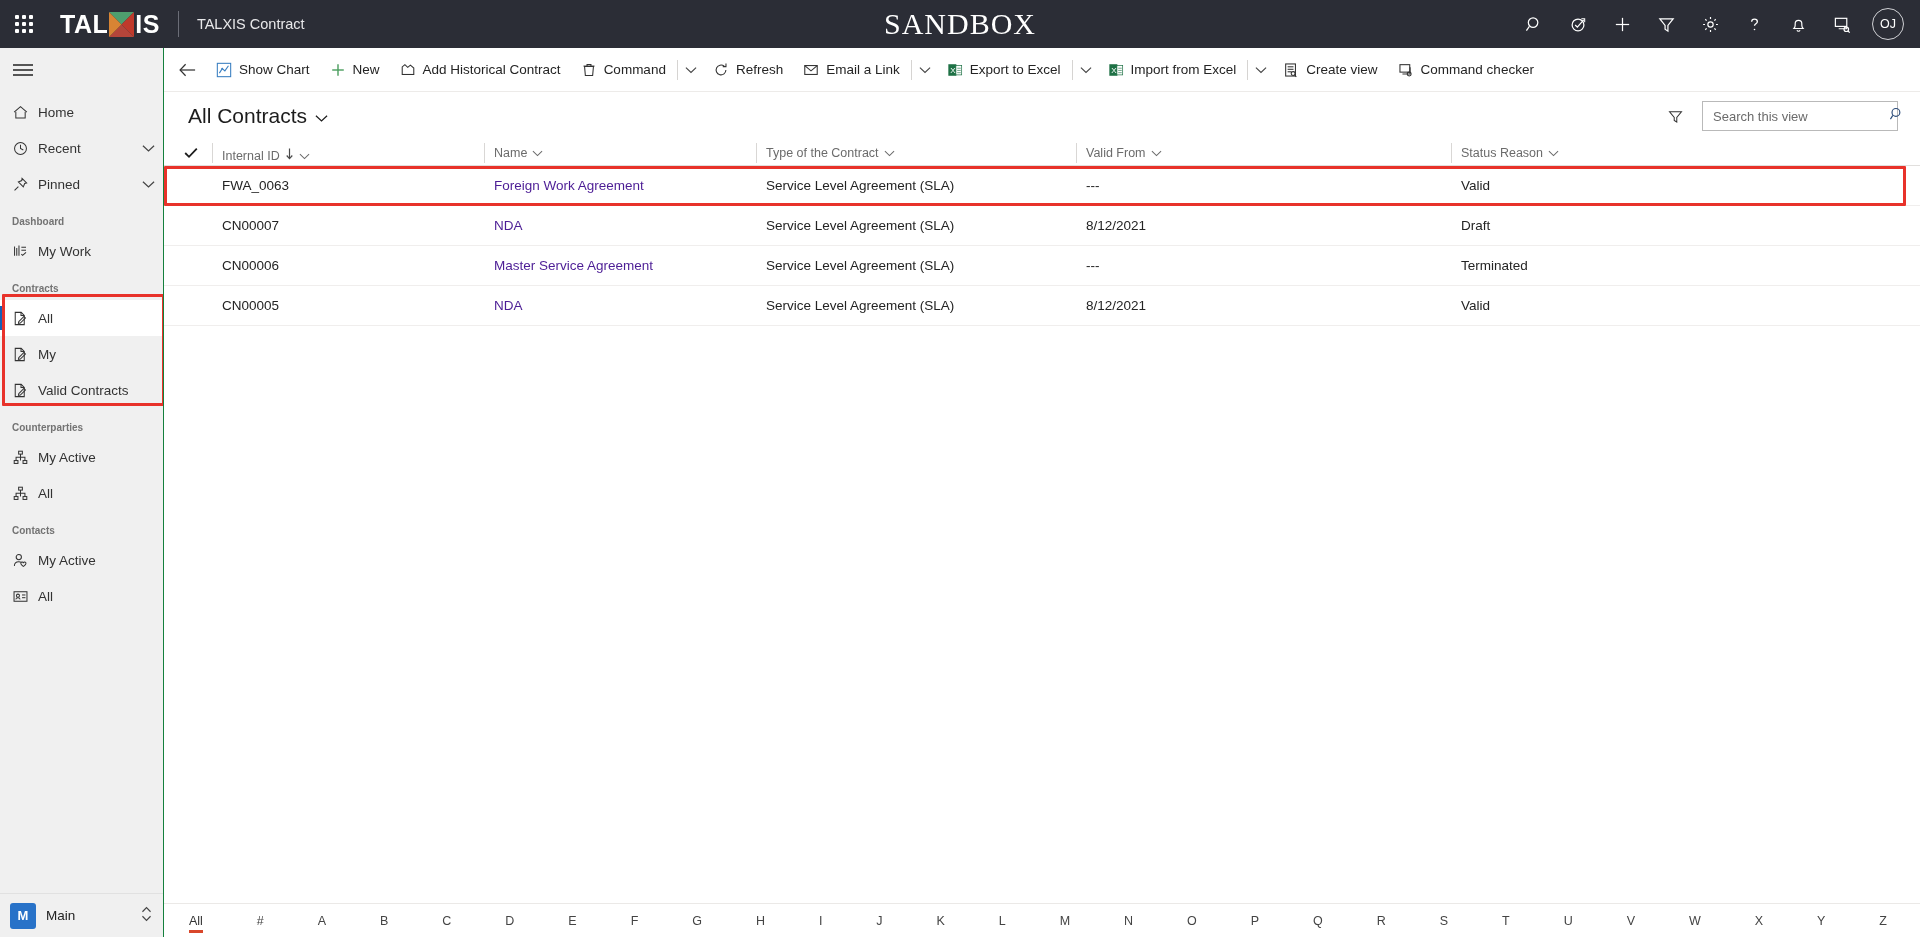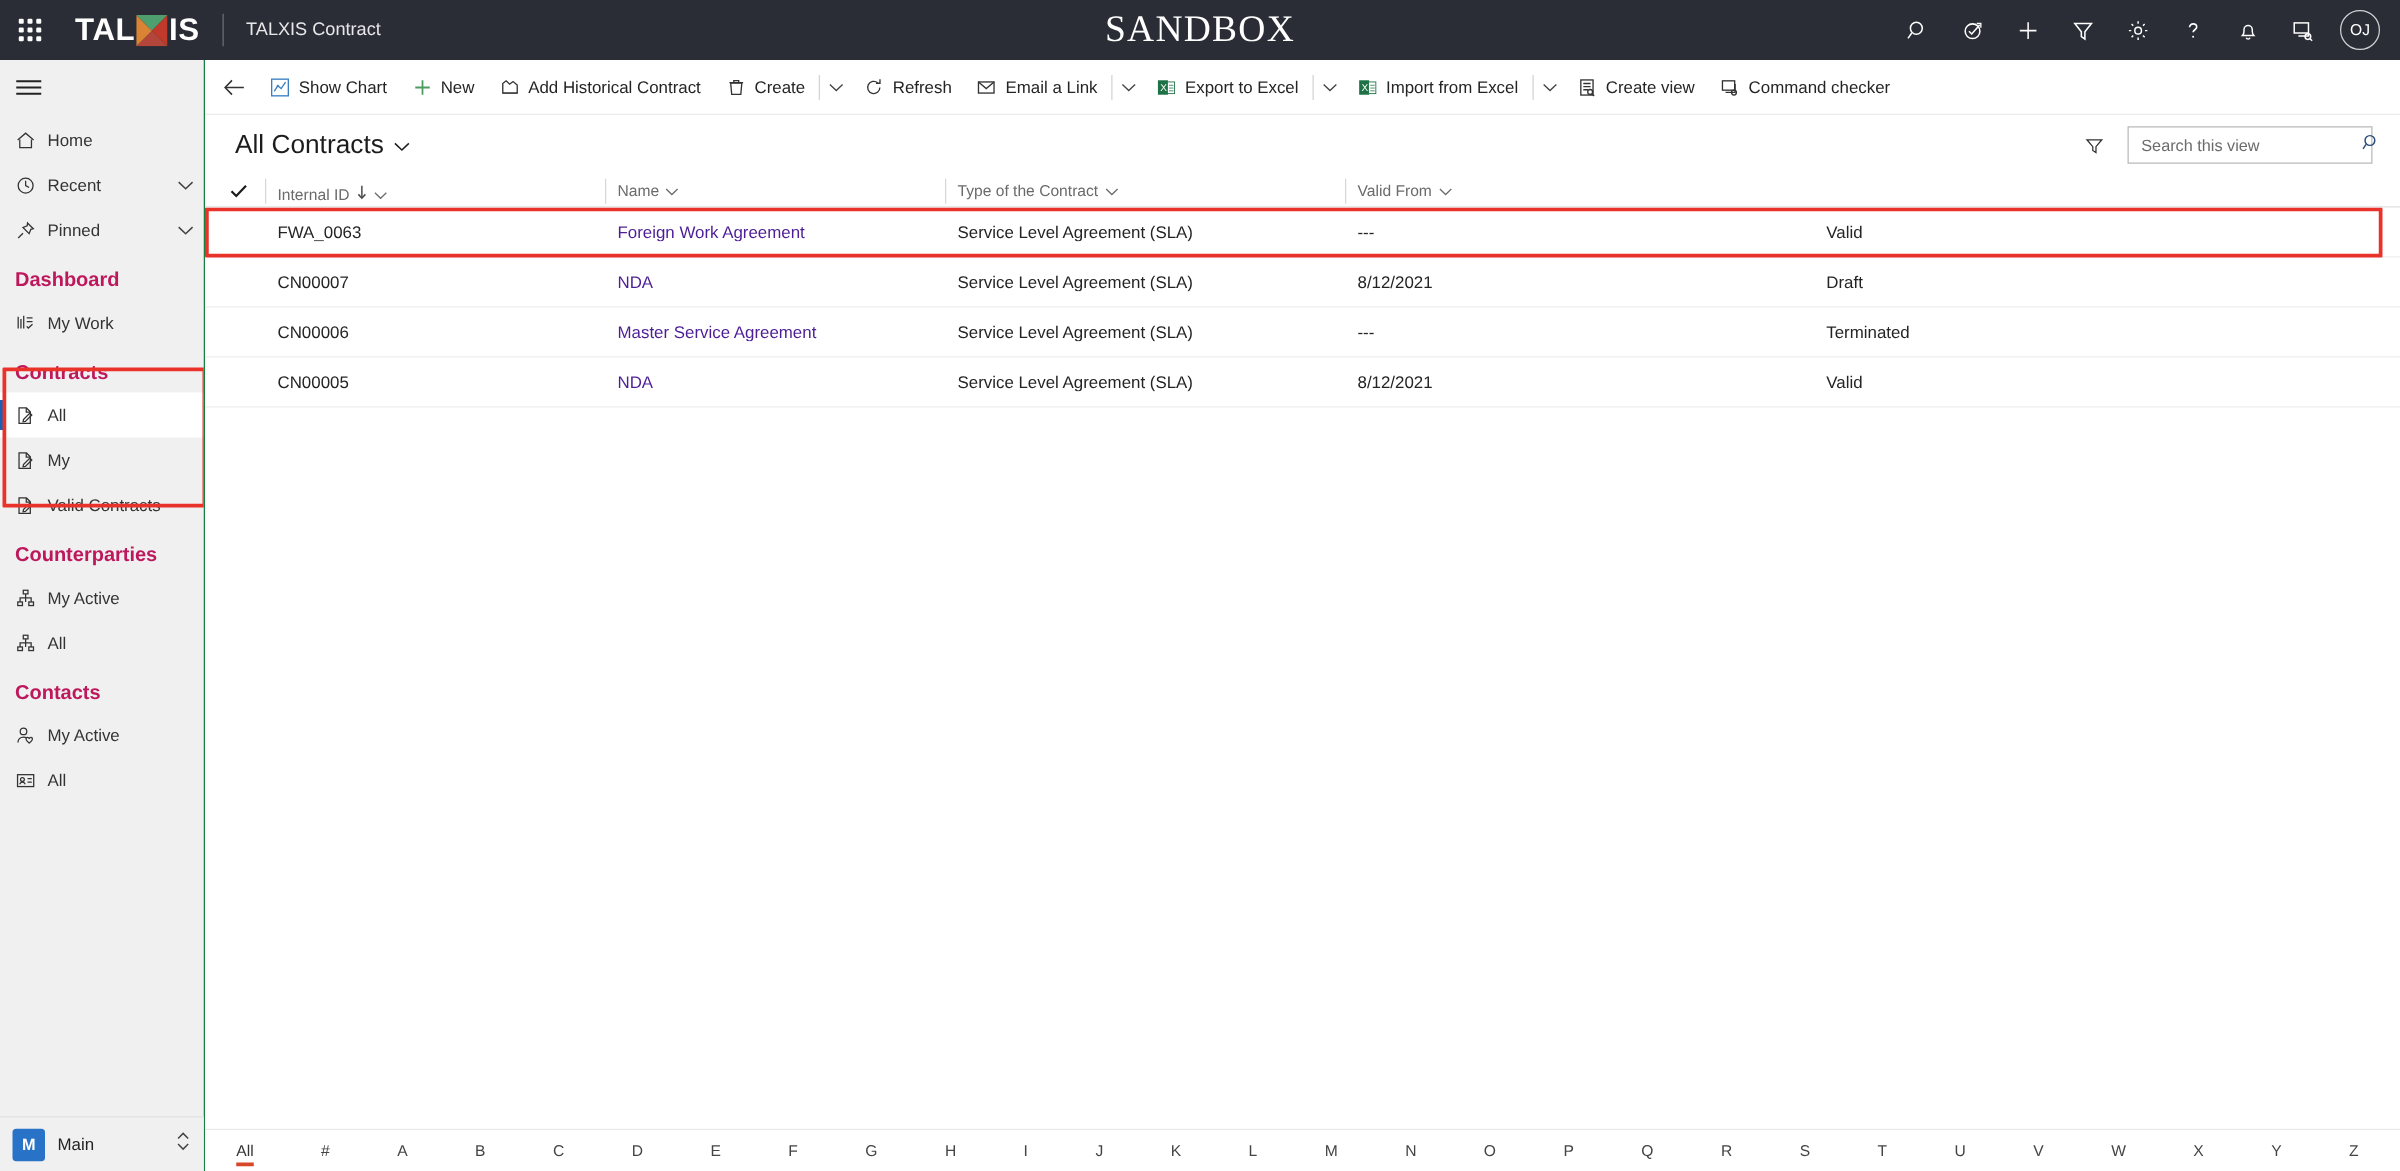--- a/index.html
+++ b/index.html
@@ -56,21 +56,21 @@
   .hamburger svg { display: block; }
   .nav-scroll { flex: 1; overflow: hidden; padding-top: 2px; position: relative; }
   .nav-item {
     height: 36px; display: flex; align-items: center; padding-left: 12px;
     font-size: 13.5px; color: #333; cursor: pointer; position: relative;
   }
   .nav-item .ico { width: 26px; display: flex; align-items: center; color: #333; flex: 0 0 26px;}
   .nav-item .lbl { flex: 1; }
   .nav-item .chev { width: 30px; display: flex; align-items: center; justify-content: center; color: #444; }
   .nav-group {
-    font-size: 16px; font-weight: bold; color: #be185d;
+    font-size: 10px; font-weight: bold; color: #737373;
     padding: 14px 0 6px 12px;
   }
   .nav-item.selected { background: #ffffff; }
   .nav-item.selected::before {
     content: ""; position: absolute; left: 0; top: 6px; bottom: 6px; width: 3px; background: #1760b5;
   }
   .highlight-box {
     position: absolute; border: 3px solid #e8322a; pointer-events: none;
     left: 2px; top: 202px; width: 163px; height: 112px; border-radius: 1px;
   }
@@ -466,21 +466,21 @@
         </div>
 
         <div class="cmd">
           <span class="cico">
             <svg width="16" height="16" viewBox="0 0 18 18" fill="none" stroke="#333" stroke-width="1.2">
               <path d="M4 5h10l-.9 10.2H4.9z"></path>
                 <line x1="2.8" y1="4.6" x2="15.2" y2="4.6"></line>
               <path d="M6.8 4.6V2.8h4.4v1.8"></path>
             </svg>
           </span>
-          <span>Create</span>
+          <span>Command</span>
         </div>
         <div class="vdiv"></div>
         <div class="cmd-split">
           <svg width="12" height="8" viewBox="0 0 13 8" fill="none" stroke="#444" stroke-width="1.2">
             <polyline points="1,1.5 6.5,6.6 12,1.5"></polyline>
           </svg>
         </div>
 
         <div class="cmd">
           <span class="cico">
@@ -633,20 +633,28 @@
           <div class="gh-cell c3">
             <span>Type of the Contract</span>
             <span>
               <svg width="11" height="7" viewBox="0 0 12 7" fill="none" stroke="#6b6b6b" stroke-width="1.1">
                 <polyline points="1,1 6,5.8 11,1"></polyline>
               </svg>
             </span>
           </div>
           <div class="gh-cell c4">
             <span>Valid From</span>
+            <span>
+              <svg width="11" height="7" viewBox="0 0 12 7" fill="none" stroke="#6b6b6b" stroke-width="1.1">
+                <polyline points="1,1 6,5.8 11,1"></polyline>
+              </svg>
+            </span>
+          </div>
+          <div class="gh-cell c5">
+            <span>Status Reason</span>
             <span>
               <svg width="11" height="7" viewBox="0 0 12 7" fill="none" stroke="#6b6b6b" stroke-width="1.1">
                 <polyline points="1,1 6,5.8 11,1"></polyline>
               </svg>
             </span>
           </div>
         </div>
 
         <div class="grid-body">
 

